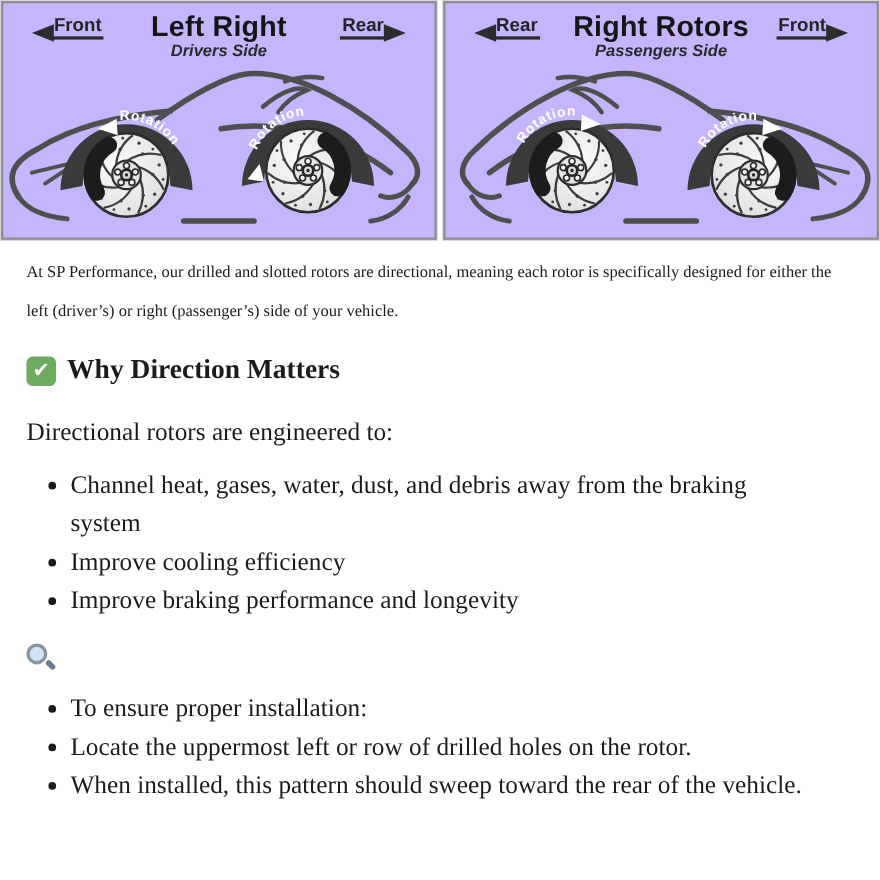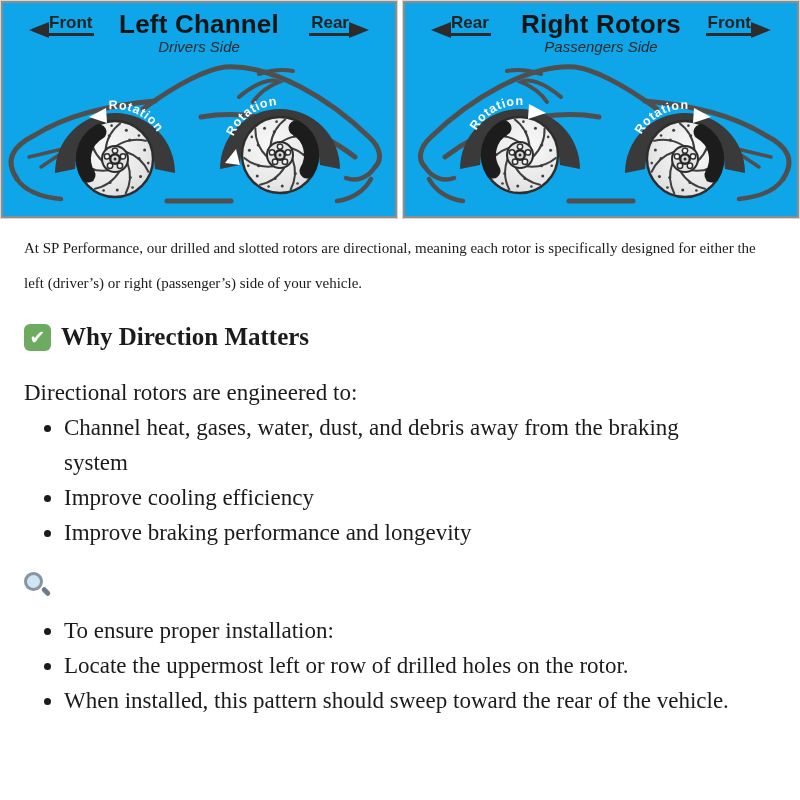--- a/index.html
+++ b/index.html
@@ -1,44 +1,44 @@
 <!DOCTYPE html>
 <html><head>
 <meta charset="utf-8">
 <style>
   * { margin:0; padding:0; box-sizing:border-box; }
   html,body { background:#ffffff; width:800px; }
   body { font-family:"Liberation Serif", serif; color:#1b1b1b; }
 
   
   .diagram { display:flex; gap:6px; width:800px; height:218px; padding:1px 1px 0 1px; background:#fff; }
-  .panel { flex:1 1 0; border:2px solid #8f8d8b; background:#0ea5e9; position:relative; overflow:hidden;
+  .panel { flex:1 1 0; border:2px solid #8f8d8b; background:#c4b5fd; position:relative; overflow:hidden;
            box-shadow:0 0 0 1px #d8d6d4; }
   .panel-header { position:relative; height:54px; padding:8px 24px 0 24px; }
   .dir { position:absolute; top:10px; display:flex; align-items:center; }
   .dir-left  { left:26px; }
   .dir-right { right:26px; }
   .dir-label { font-family:"Liberation Sans", sans-serif; font-weight:bold; font-size:17px; color:#242424;
                border-bottom:3.5px solid #2c2c2c; padding:0 2px 1px 2px; line-height:19px; }
   .tri { width:0; height:0; border-top:8px solid transparent; border-bottom:8px solid transparent; transform:translateY(5px); }
   .tri-left  { border-right:20px solid #2c2c2c; margin-right:-2px; }
   .tri-right { border-left:20px solid #2c2c2c; margin-left:-2px; }
   .panel-title-block { text-align:center; }
   .panel-title { font-family:"Liberation Sans", sans-serif; font-weight:bold; font-size:26px; line-height:27px; color:#151515; letter-spacing:0.2px; }
-  .panel-subtitle { font-family:"Liberation Sans", sans-serif; font-weight:normal; font-style:italic; font-size:15px; color:#2a2a2a; margin-top:0px; }
+  .panel-subtitle { font-family:"Liberation Sans", sans-serif; font-weight:bold; font-style:italic; font-size:15px; color:#2a2a2a; margin-top:0px; }
   .car-svg { display:block; width:100%; height:156px; }
 
   
   .content { padding:0 32px 20px 24px; }
   .intro { font-size:15px; line-height:35px; margin-top:13px; }
   .sec-head { display:flex; align-items:center; gap:10px; margin-top:22px; font-size:25px; }
   .sec-head .head-bold { font-weight:bold; }
   .sec-head .head-reg  { font-weight:normal; color:#222; }
   .lead { font-size:23px; line-height:35px; margin-top:24px; }
-  ul { padding-left:40px; }
+  ul { margin-top:13px; padding-left:40px; }
   li { font-size:23px; line-height:35px; padding-right:6px; }
   ul.benefits li:first-child { max-width:640px; }
   .sec2-head { margin-top:21px; }
   ul.orientation { margin-top:15px; }
 
   
   .check-icon { display:inline-flex; width:27px; height:27px; background:#6dab60; border-radius:6px;
                 align-items:center; justify-content:center; flex:0 0 27px;
                 color:#ffffff; font-family:"DejaVu Sans", sans-serif; font-size:19px; font-weight:bold; }
   
@@ -53,21 +53,21 @@
 
 <div class="diagram">
 
   <div class="panel">
     <div class="panel-header">
       <div class="dir dir-left">
         <span class="tri tri-left"></span>
         <span class="dir-label">Front</span>
       </div>
       <div class="panel-title-block">
-        <div class="panel-title">Left Channel</div>
+        <div class="panel-title">Left Right</div>
         <div class="panel-subtitle">Drivers Side</div>
       </div>
       <div class="dir dir-right">
         <span class="dir-label">Rear</span>
         <span class="tri tri-right"></span>
       </div>
     </div>
 
     <svg class="car-svg" viewBox="0 0 392 156">
       <defs>

